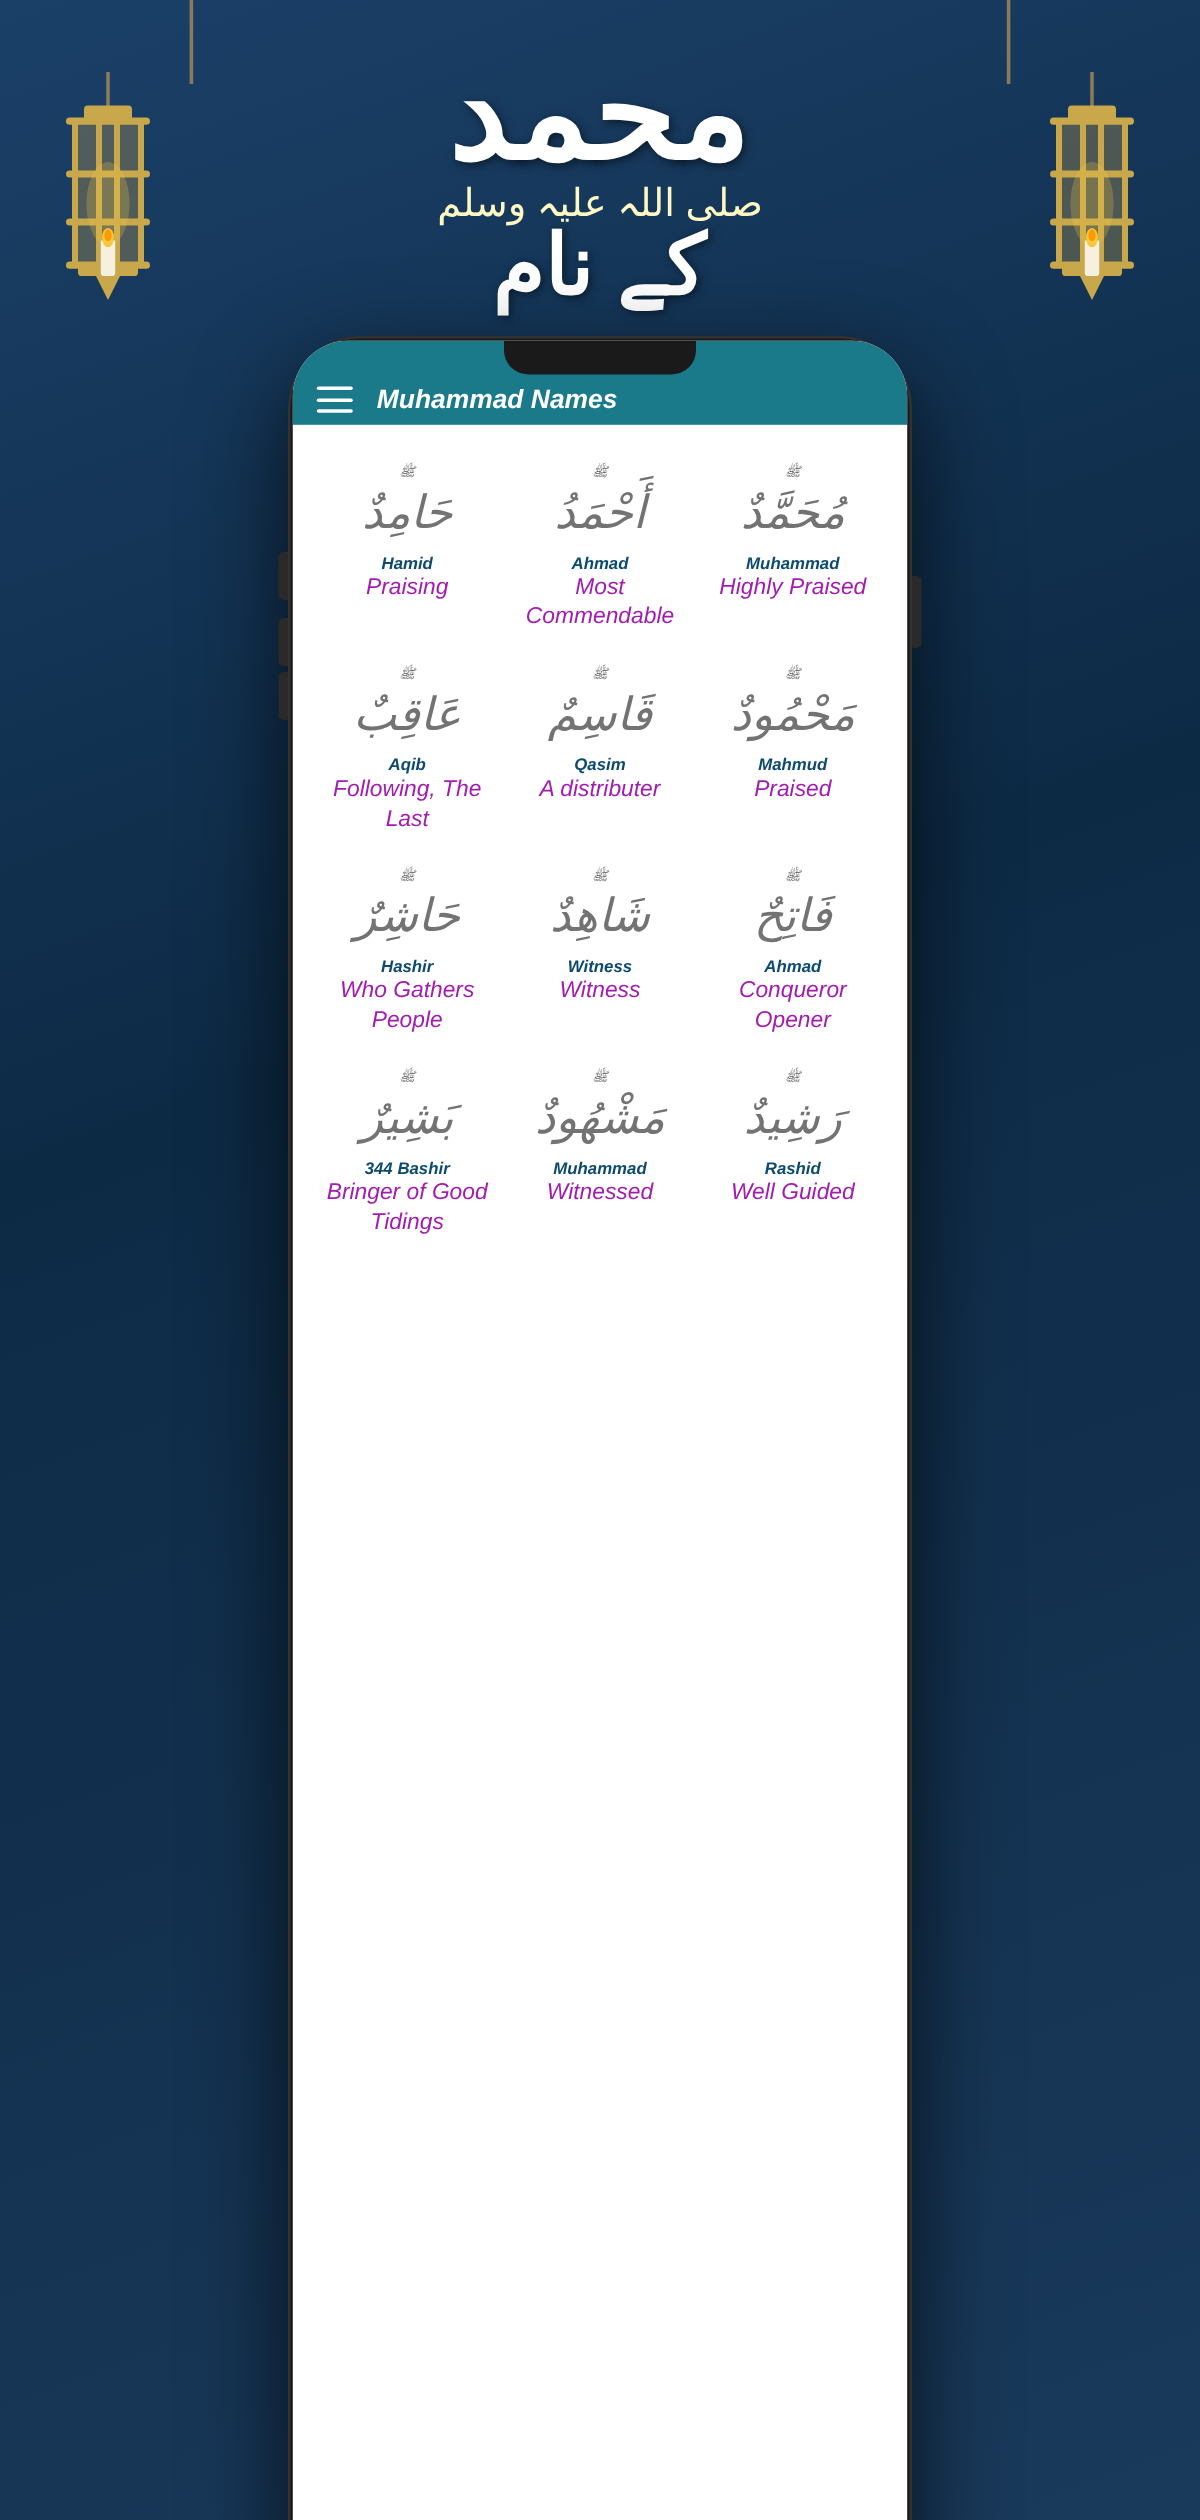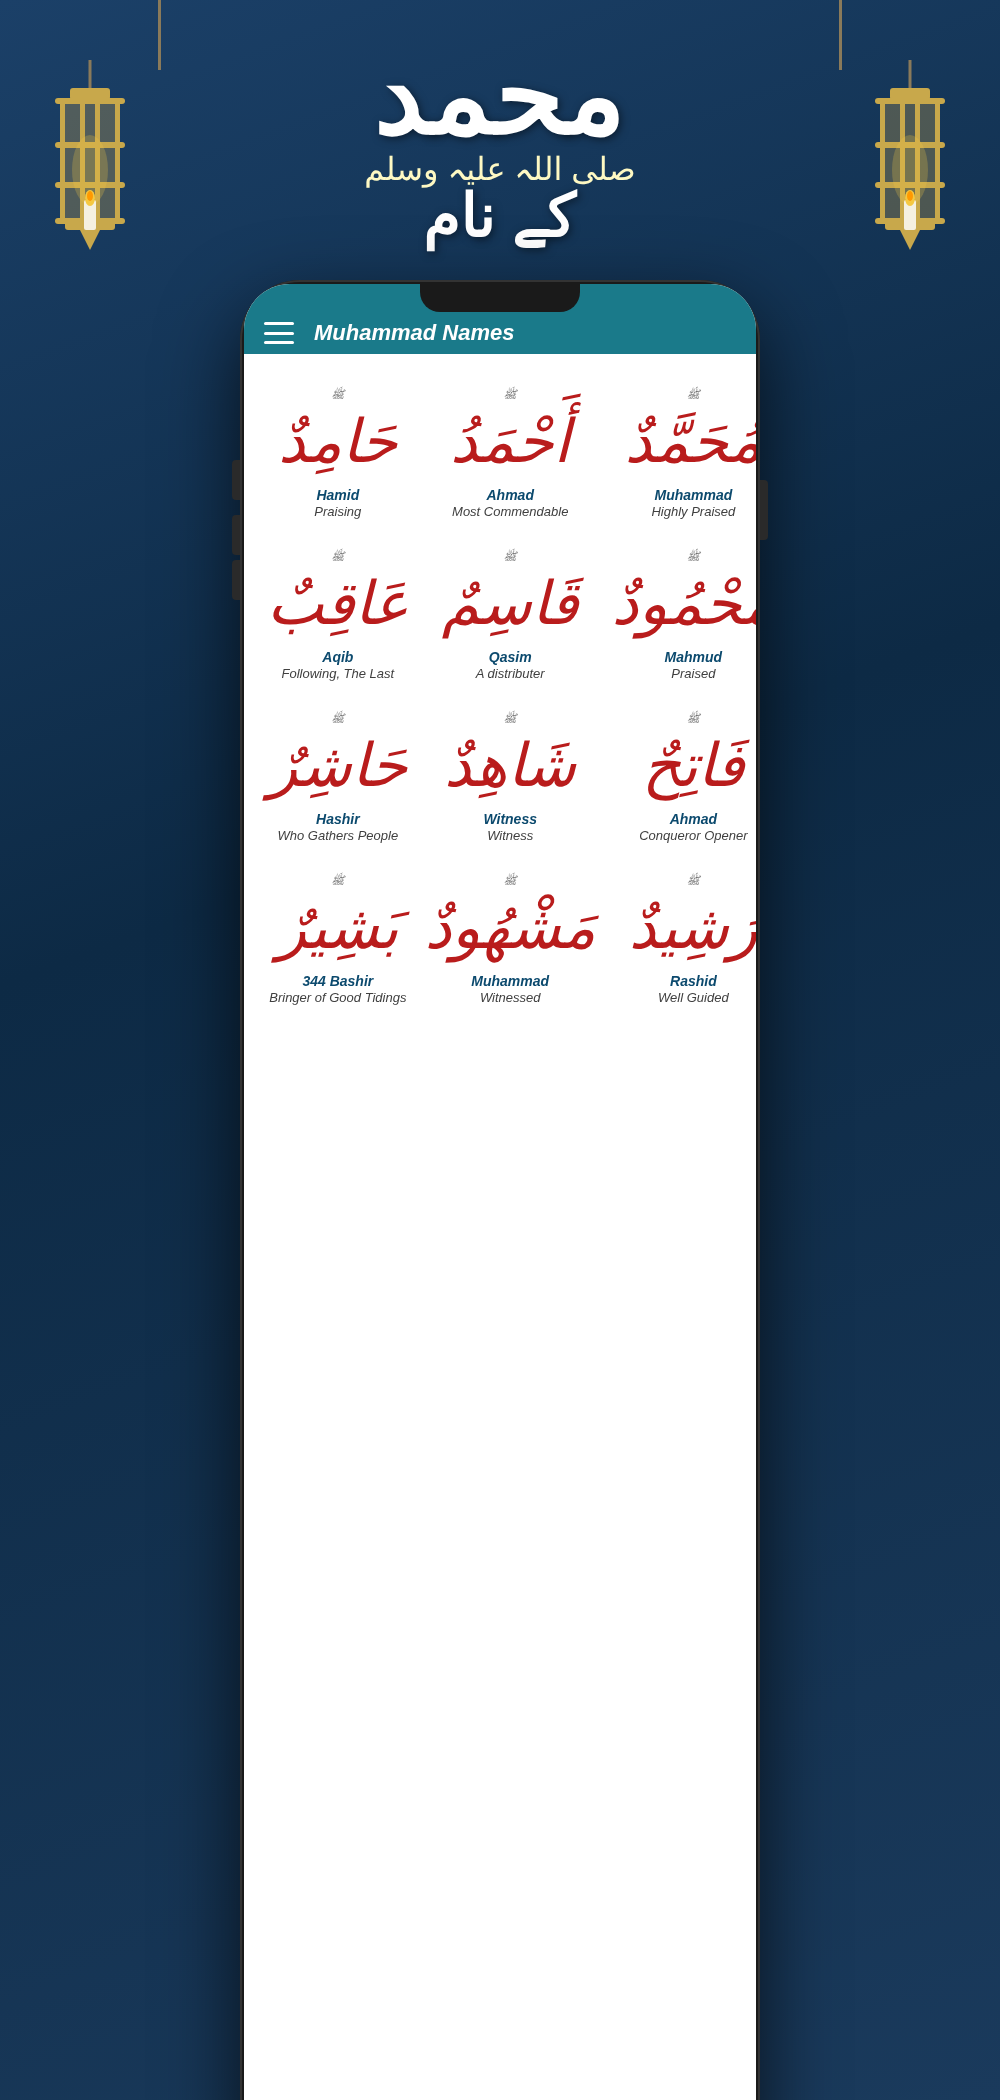--- a/index.html
+++ b/index.html
@@ -175,23 +175,23 @@
 
     .name-card {
       display: flex;
       flex-direction: column;
       align-items: center;
       padding: 15px 8px;
       text-align: center;
     }
 
     .arabic-calligraphy {
-      font-size: 60px;
+      font-size: 38px;
       font-family: 'Arabic', 'Segoe UI', Arial, sans-serif;
-      color: #b91c1c;
+      color: #737373;
       line-height: 1.2;
       margin-bottom: 8px;
       direction: rtl;
       font-weight: normal;
     }
 
     .arabic-small-text {
       font-size: 11px;
       color: #555;
       font-family: Arial, sans-serif;
@@ -202,22 +202,22 @@
 
     .name-english {
       font-size: 14px;
       font-weight: bold;
       color: #0c4a6e;
       font-family: Arial, sans-serif;
       line-height: 1.3;
     }
 
     .name-meaning {
-      font-size: 13px;
-      color: #404040;
+      font-size: 19px;
+      color: #a21caf;
       font-family: Arial, sans-serif;
       line-height: 1.3;
     }
 
     
     .pedestal {
       position: absolute;
       bottom: 0;
       left: 50%;
       transform: translateX(-50%);
@@ -294,21 +294,21 @@
     <rect x="44" y="140" width="12" height="30" rx="2" fill="#f5f0e0"></rect>
     <ellipse cx="50" cy="138" rx="5" ry="8" fill="#f5c842"></ellipse>
     <ellipse cx="50" cy="136" rx="3" ry="5" fill="#ff9900"></ellipse>
     <polygon points="40,170 60,170 50,190" fill="#c8a84b"></polygon>
   </svg>
 </div>
 
 <div class="title-area">
   <div class="urdu-title" style="font-size:110px; line-height:1;">محمد</div>
   <div class="urdu-small">صلی اللہ علیہ وسلم</div>
-  <div class="urdu-title" style="font-size:60px; margin-top:-5px;">کے نام</div>
+  <div class="urdu-title" style="font-size:70px; margin-top:-5px;">کے نام</div>
 </div>
 
 <div class="phone-container">
   <div class="phone-frame">
     <div class="phone-screen">
 
       <div class="notch"></div>
 
       <div class="app-bar">
         <div class="hamburger-icon">

